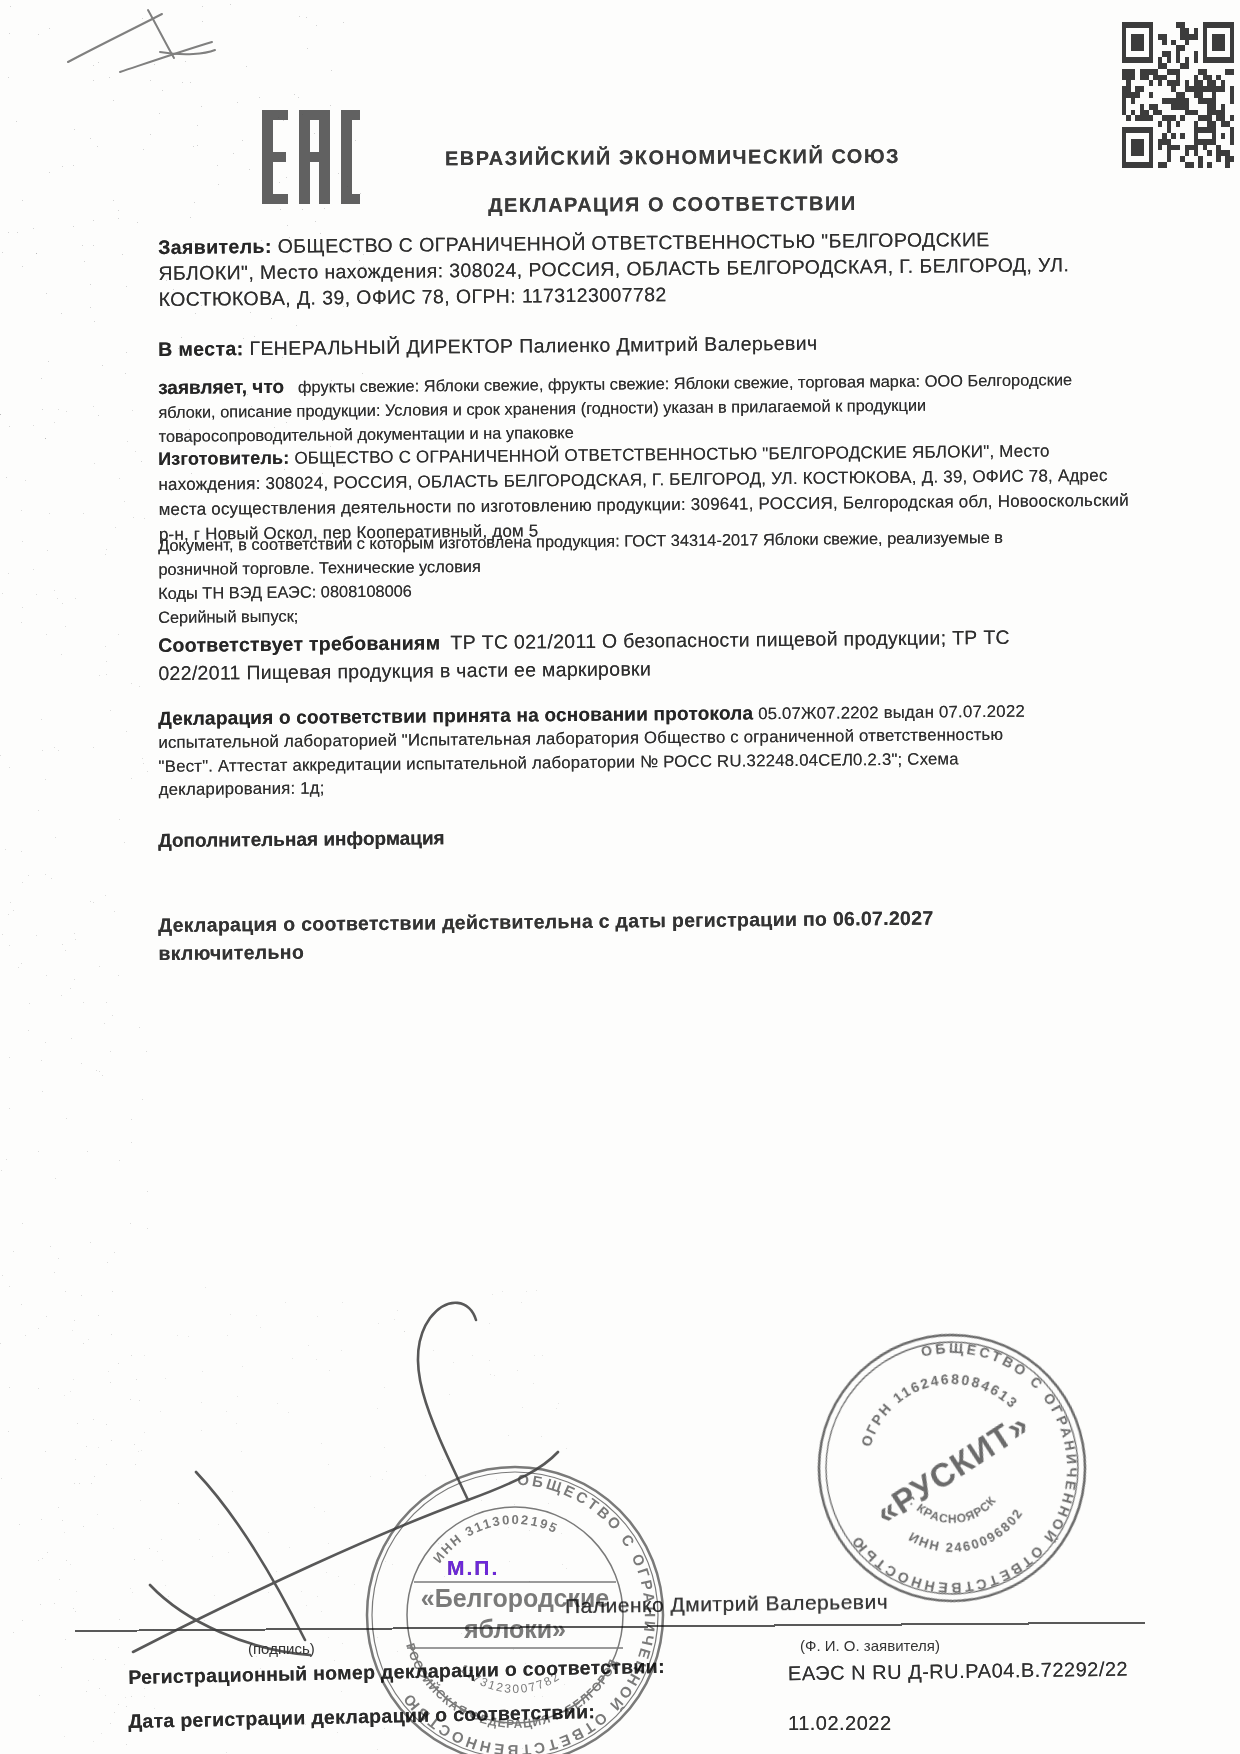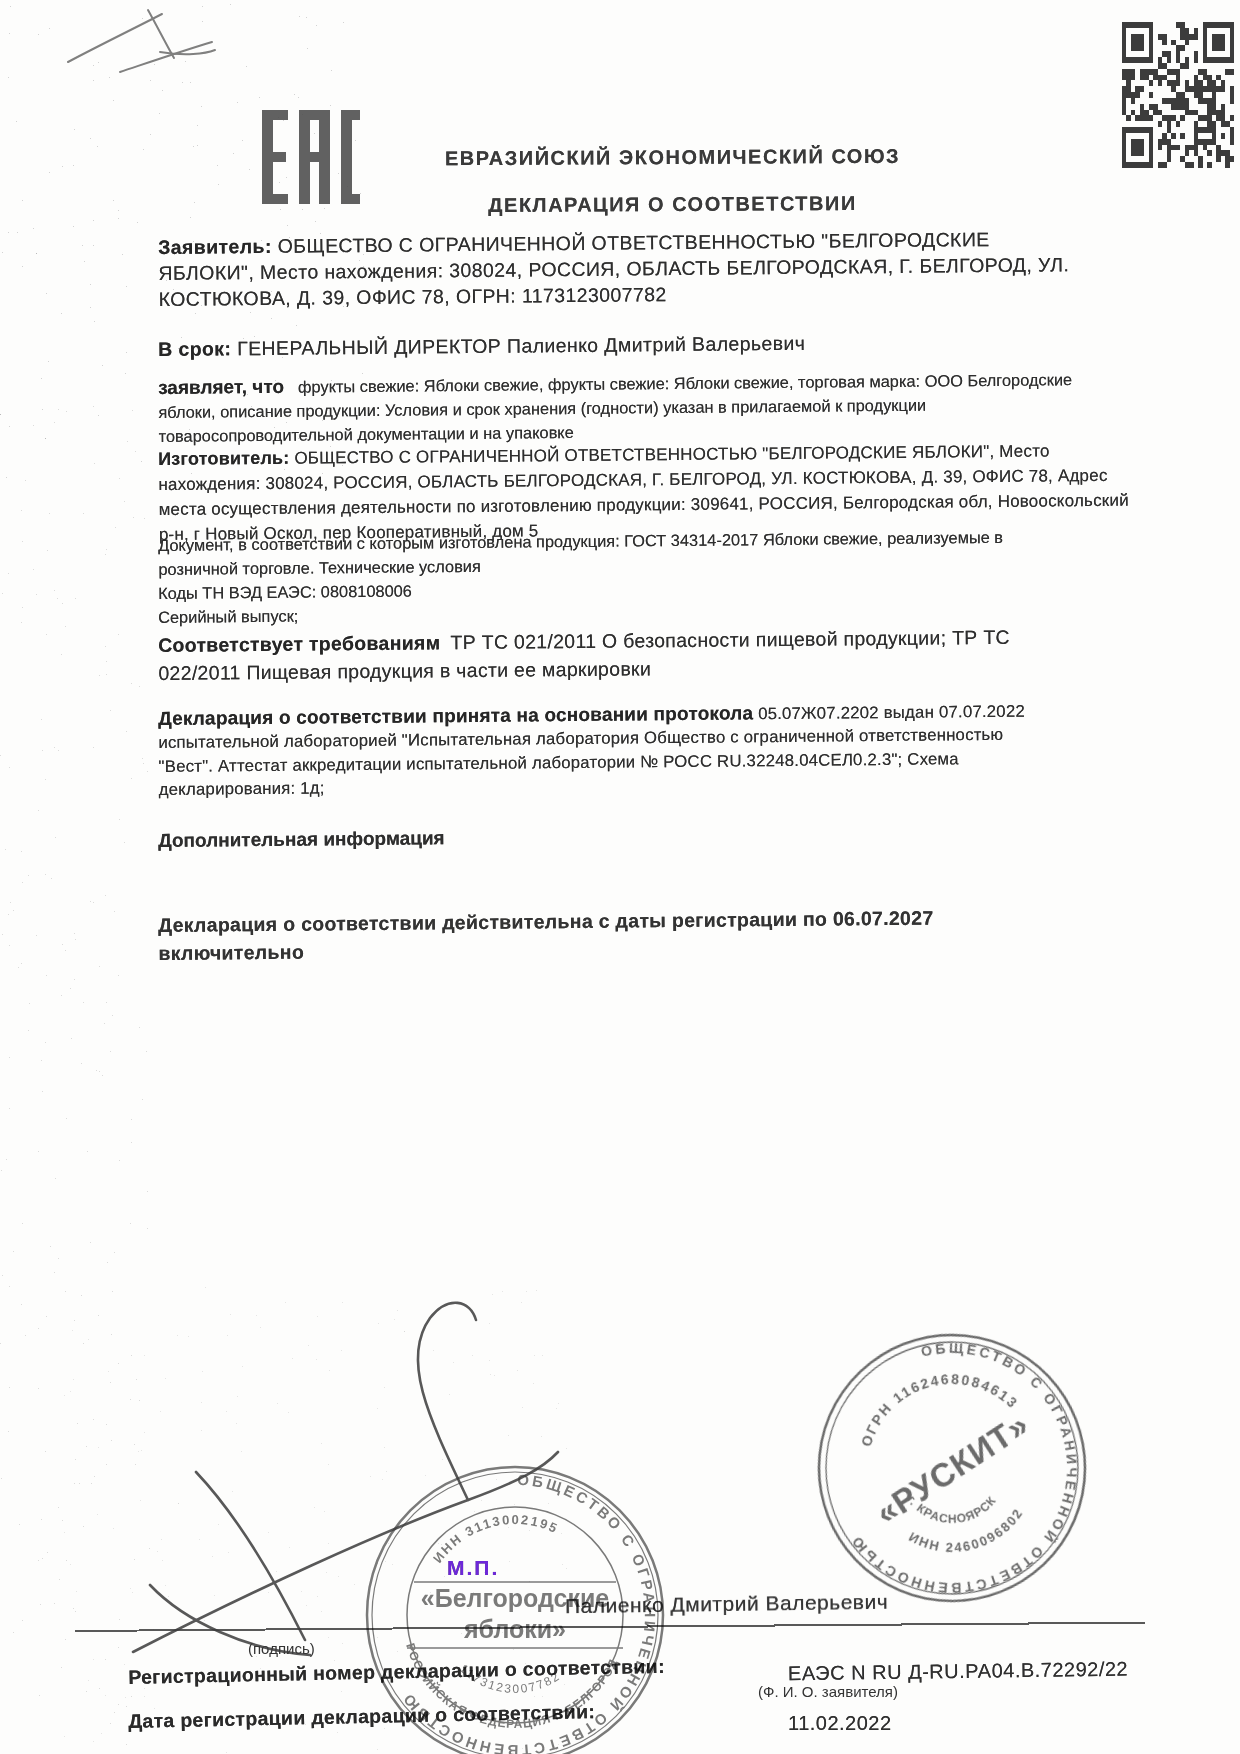--- a/index.html
+++ b/index.html
@@ -86,21 +86,21 @@
     </g>
   </svg>
 
   <div class="abs hdr fuzz" style="top:146px;">ЕВРАЗИЙСКИЙ ЭКОНОМИЧЕСКИЙ СОЮЗ</div>
   <div class="abs hdr fuzz" style="top:193px;">ДЕКЛАРАЦИЯ О СООТВЕТСТВИИ</div>
 
   <div class="abs para p-xl sk1 fuzz" style="top:234px;"><b class="lbl">Заявитель:</b><span> ОБЩЕСТВО С ОГРАНИЧЕННОЙ ОТВЕТСТВЕННОСТЬЮ "БЕЛГОРОДСКИЕ
 ЯБЛОКИ", Место нахождения: 308024, РОССИЯ, ОБЛАСТЬ БЕЛГОРОДСКАЯ, Г. БЕЛГОРОД, УЛ.
 КОСТЮКОВА, Д. 39, ОФИС 78, ОГРН: 1173123007782</span></div>
 
-  <div class="abs para p-xl sk1 fuzz" style="top:336px;"><b class="lbl">В срок:</b><span> ГЕНЕРАЛЬНЫЙ ДИРЕКТОР Палиенко Дмитрий Валерьевич</span></div>
+  <div class="abs para p-xl sk1 fuzz" style="top:336px;"><b class="lbl">В места:</b><span> ГЕНЕРАЛЬНЫЙ ДИРЕКТОР Палиенко Дмитрий Валерьевич</span></div>
 
   <div class="abs para p-sm sk1 fuzz" style="top:376px;"><b class="lbl-lg">заявляет, что</b><span>фрукты свежие: Яблоки свежие, фрукты свежие: Яблоки свежие, торговая марка: ООО Белгородские
 яблоки, описание продукции: Условия и срок хранения (годности) указан в прилагаемой к продукции
 товаросопроводительной документации и на упаковке</span></div>
 
   <div class="abs para p-mf sk1 fuzz" style="top:447px;width:1010px;"><b class="lbl" style="font-size:18px;">Изготовитель:</b><span> ОБЩЕСТВО С ОГРАНИЧЕННОЙ ОТВЕТСТВЕННОСТЬЮ "БЕЛГОРОДСКИЕ ЯБЛОКИ", Место
 нахождения: 308024, РОССИЯ, ОБЛАСТЬ БЕЛГОРОДСКАЯ, Г. БЕЛГОРОД, УЛ. КОСТЮКОВА, Д. 39, ОФИС 78, Адрес
 места осуществления деятельности по изготовлению продукции: 309641, РОССИЯ, Белгородская обл, Новооскольский
 р-н, г Новый Оскол, пер Кооперативный, дом 5</span></div>
 
@@ -119,21 +119,21 @@
 
   <div class="abs para sk1 fuzz" style="top:830px;font-size:19px;font-weight:bold;">Дополнительная информация</div>
 
   <div class="abs para p-lg sk1 fuzz" style="top:911px;font-weight:bold;color:#333;">Декларация о соответствии действительна с даты регистрации по 06.07.2027
 включительно</div>
 
   <div class="abs mp fuzz" style="left:447px;top:1556px;">М.П.</div>
   <div class="abs name fuzz" style="left:565px;top:1592px;">Палиенко Дмитрий Валерьевич</div>
   <div class="sig-rule abs"></div>
   <div class="abs caption" style="left:248px;top:1640px;">(подпись)</div>
-  <div class="abs caption" style="left:758px;top:1637px;margin-top:46px;">(Ф. И. О. заявителя)</div>
+  <div class="abs caption" style="left:800px;top:1637px;">(Ф. И. О. заявителя)</div>
 
   <div class="abs footer-label sk2 fuzz" style="left:128px;top:1666px;">Регистрационный номер декларации о соответствии:</div>
   <div class="abs footer-value fuzz" style="left:788px;top:1660px;transform:rotate(-0.8deg);">ЕАЭС N RU Д-RU.РА04.В.72292/22</div>
   <div class="abs footer-label sk2 fuzz" style="left:128px;top:1710px;">Дата регистрации декларации о соответствии:</div>
   <div class="abs footer-value fuzz" style="left:788px;top:1712px;">11.02.2022</div>
 
   <svg class="abs stamp" style="left:362px;top:1462px;opacity:.72;" width="306" height="306" viewBox="0 0 306 306">
     <defs>
       <path id="ringL" d="M 153,23 A 130,130 0 1 1 152.9,23"></path>
       <path id="innTopL" d="M 62,153 A 91,91 0 0 1 244,153"></path>

